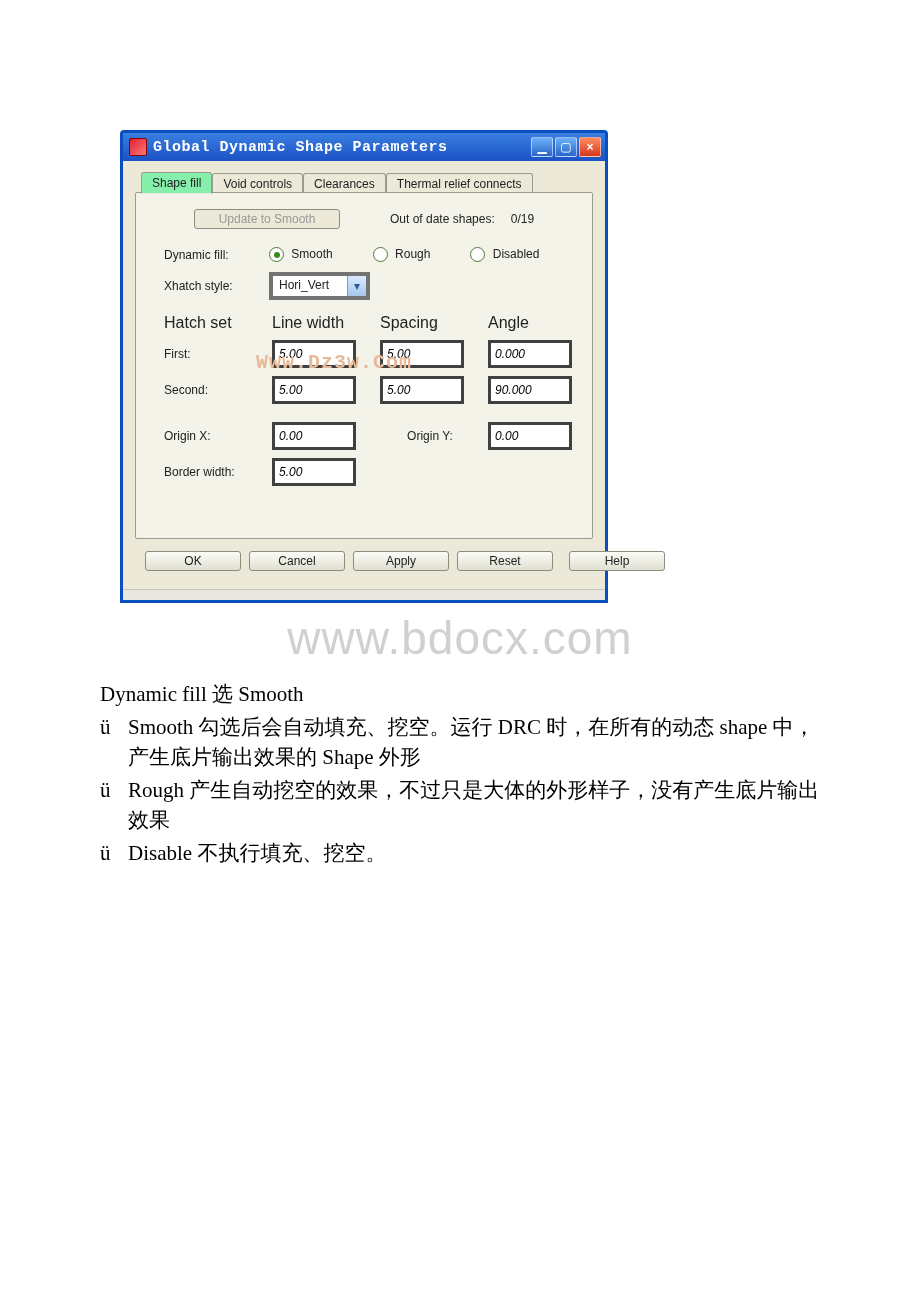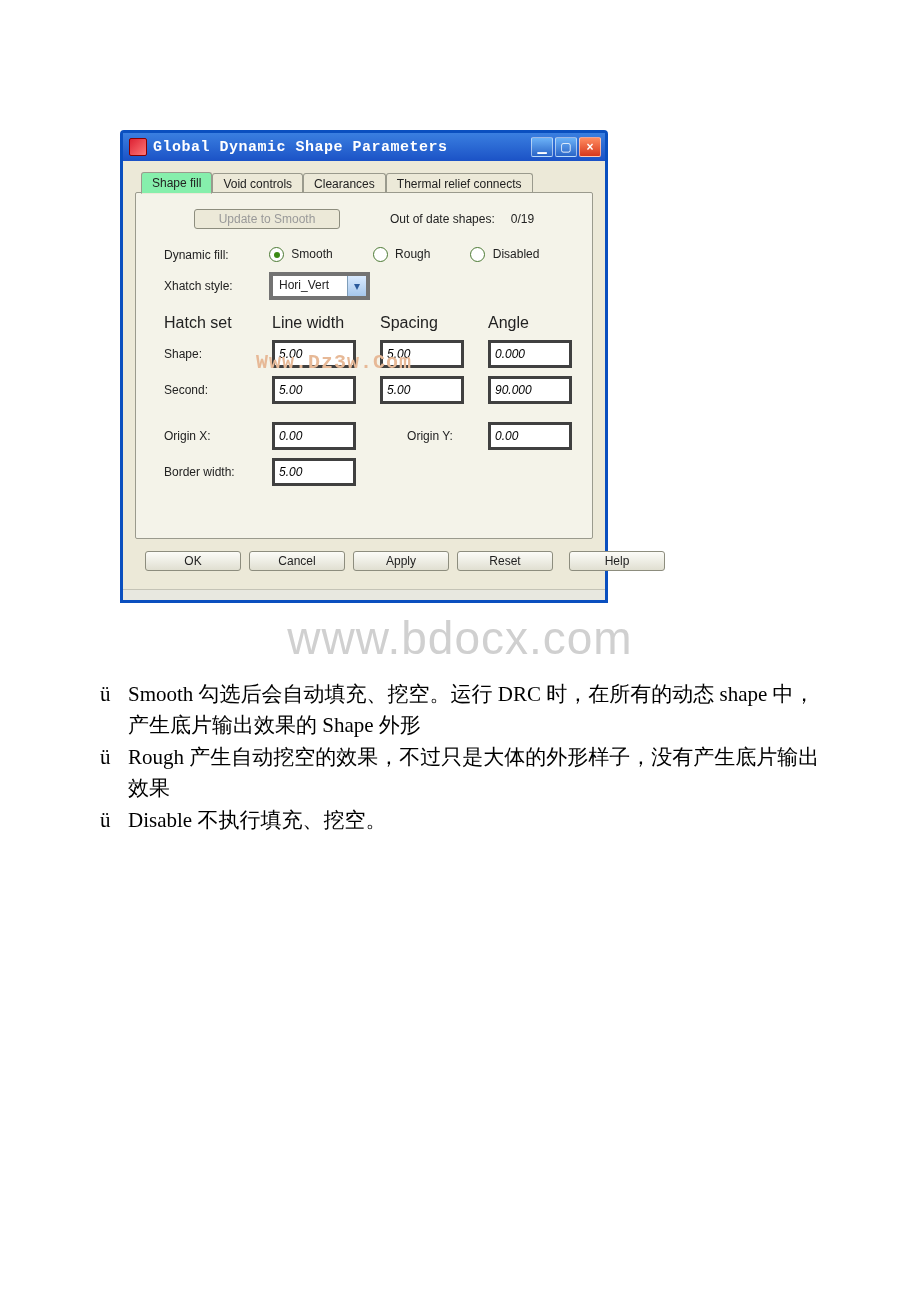--- a/index.html
+++ b/index.html
@@ -292,21 +292,21 @@
             <span class="cbtn">▾</span>
           </span>
         </div>
 
         <div class="gridcols" style="margin-top:14px;">
           <div class="hdr">Hatch set</div>
           <div class="hdr">Line width</div>
           <div class="hdr">Spacing</div>
           <div class="hdr">Angle</div>
 
-          <div>Shape:</div>
+          <div>First:</div>
           <input class="txt" value="5.00" style="">
           <input class="txt" value="5.00" style="">
           <input class="txt" value="0.000" style="">
 
           <div>Second:</div>
           <input class="txt" value="5.00" style="">
           <input class="txt" value="5.00" style="">
           <input class="txt" value="90.000" style="">
         </div>
 
@@ -332,20 +332,21 @@
         <span class="spacer"></span>
         <span class="dlgbtn">Help</span>
       </div>
     </div>
     <div class="statusbar"></div>
   </div>
 
   <div class="wm2">www.bdocx.com</div>
 
   <div class="doc">
+    <p>Dynamic fill 选 Smooth</p>
 
     <p class="indent-item">
       <span class="bullet">ü</span>
       <span><span>Smooth</span><span> 勾选后会自动填充、挖空。运行 DRC 时，在所有的动态 shape 中，产生底片输出效果的 Shape 外形</span></span>
     </p>
 
     <p class="indent-item">
       <span class="bullet">ü</span>
       <span><span>Rough</span><span>  产生自动挖空的效果，不过只是大体的外形样子，没有产生底片输出效果</span></span>
     </p>

